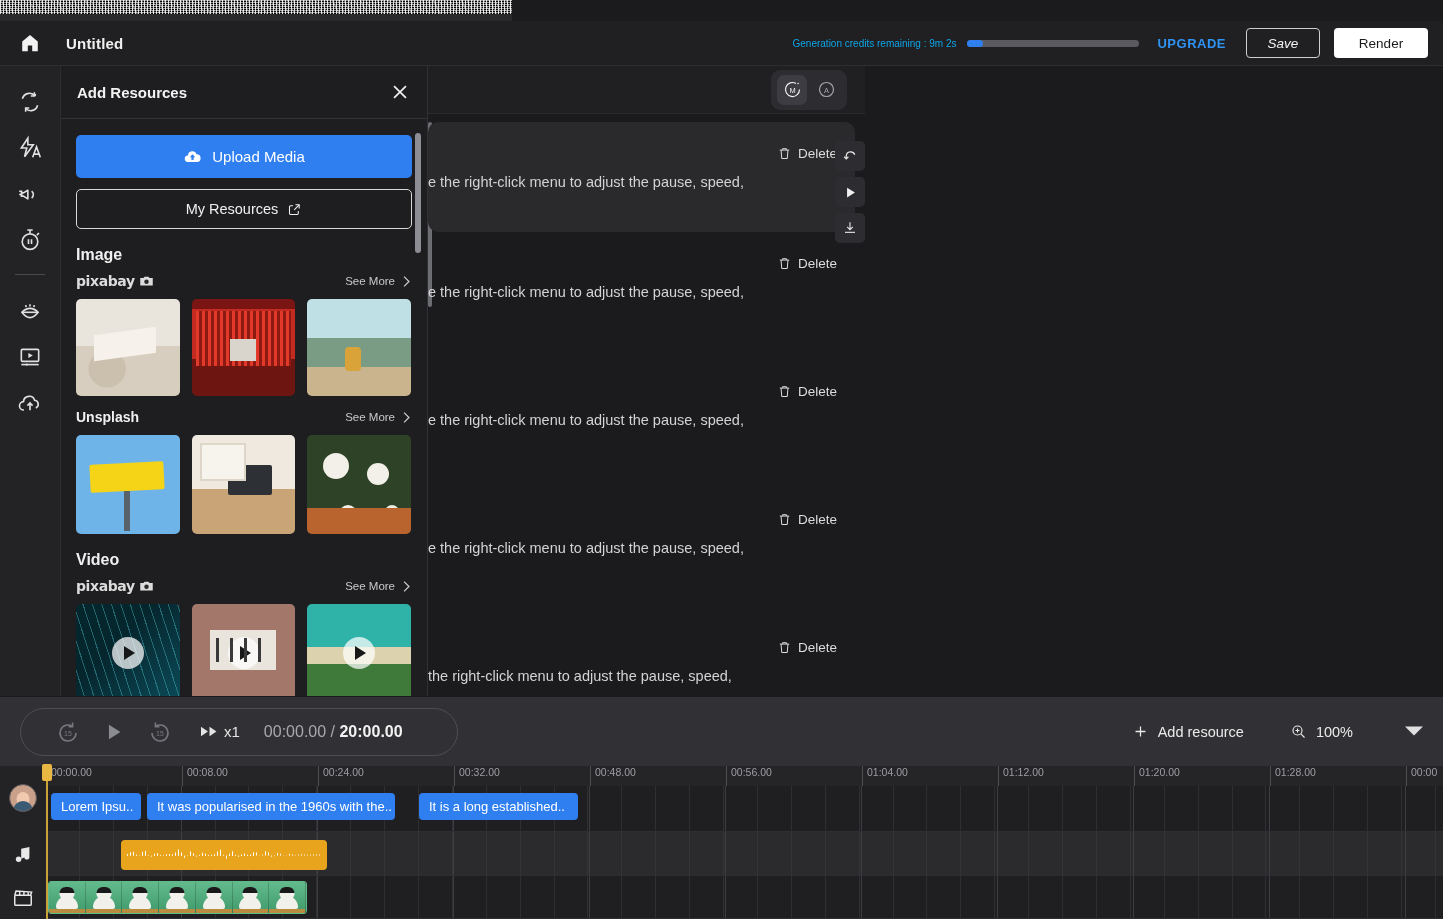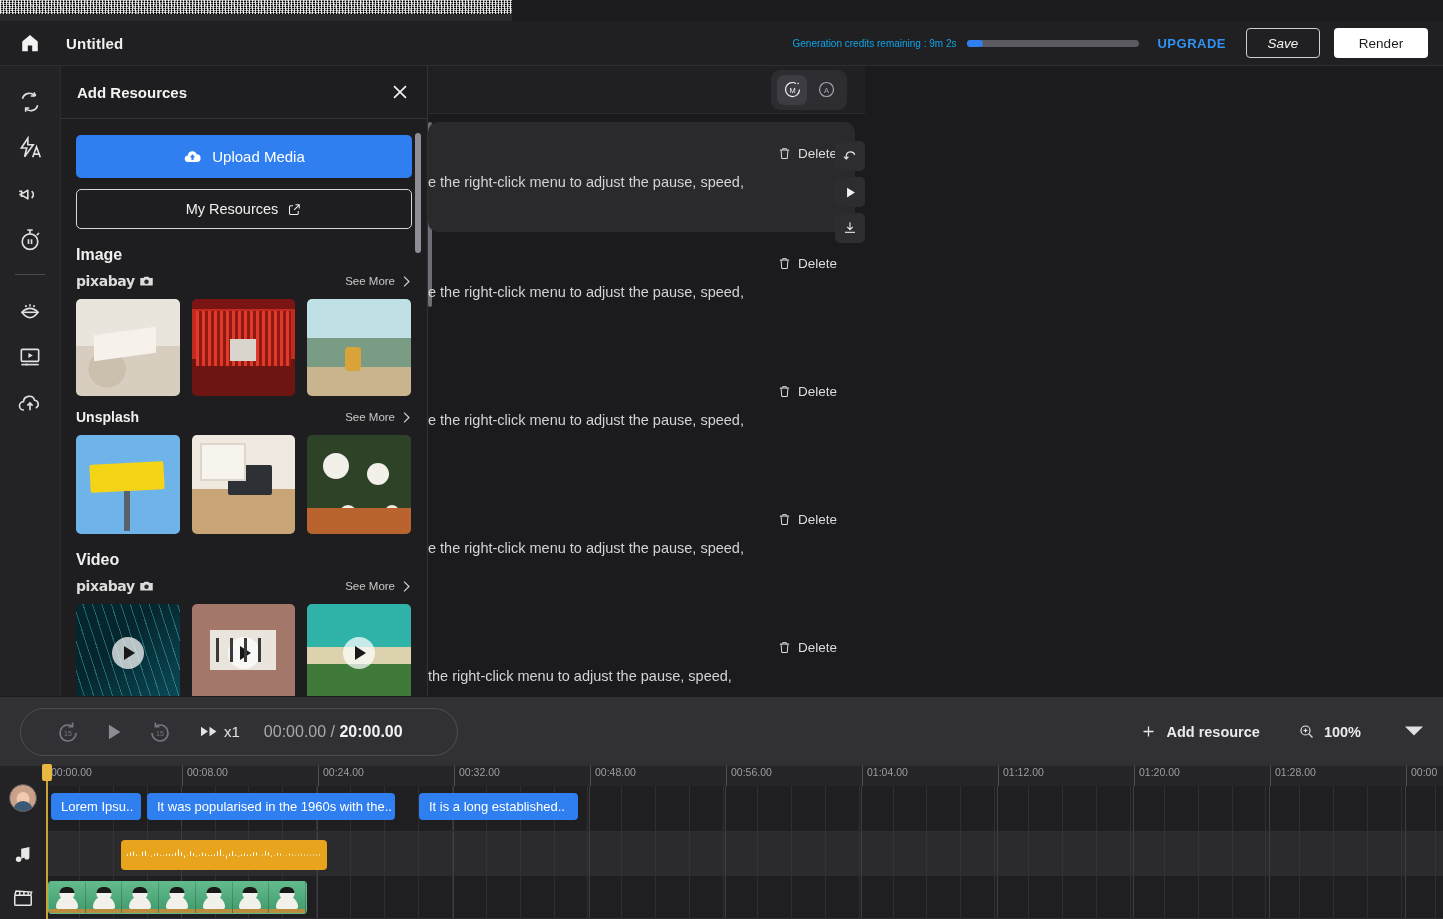--- a/index.html
+++ b/index.html
@@ -201,21 +201,21 @@
     background:#313135; display:flex; align-items:center; padding:0 20px;
   }
   .transport {
     width:438px; height:48px; border:1px solid #4d4d52; border-radius:24px;
     display:flex; align-items:center; padding:0 24px; gap:0;
   }
   .tp-btn{width:46px;height:40px;display:flex;align-items:center;justify-content:center;cursor:pointer;}
   .speed{display:flex;align-items:center;gap:6px;margin-left:18px;font-size:15px;color:#e3e3e3;cursor:pointer;}
   .timecode{margin-left:24px;font-size:16px;color:#a9a9ad;}
   .timecode b{color:#f2f2f2;font-weight:700;}
-  .tl-right{margin-left:auto;display:flex;align-items:center;gap:4px;font-weight:bold;}
+  .tl-right{margin-left:auto;display:flex;align-items:center;gap:12px;}
   .add-res{display:flex;align-items:center;gap:9px;font-size:14.5px;color:#eaeaea;cursor:pointer;}
   .zoomctl{display:flex;align-items:center;gap:9px;font-size:14.5px;color:#eaeaea;margin-left:34px;cursor:pointer;}
   .caret{margin-left:40px;cursor:pointer;}
 
   .tl-area{position:absolute;left:0;top:766px;width:1443px;height:153px;background:#252528;}
   .tl-gutter{position:absolute;left:0;top:0;width:46px;height:153px;background:#232326;z-index:6;}
   .g-row{position:absolute;left:0;width:46px;display:flex;align-items:center;justify-content:center;}
   .g-row.r1{top:10px;height:44px;} .g-row.r2{top:66px;height:44px;} .g-row.r3{top:110px;height:43px;}
   .avatar{width:28px;height:28px;border-radius:50%;overflow:hidden;background:#c9a08a;position:relative;border:1px solid #55555a;}
   .avatar::before{content:"";position:absolute;left:50%;top:7px;transform:translateX(-50%);width:13px;height:14px;background:#f0c9ae;border-radius:50%;}

